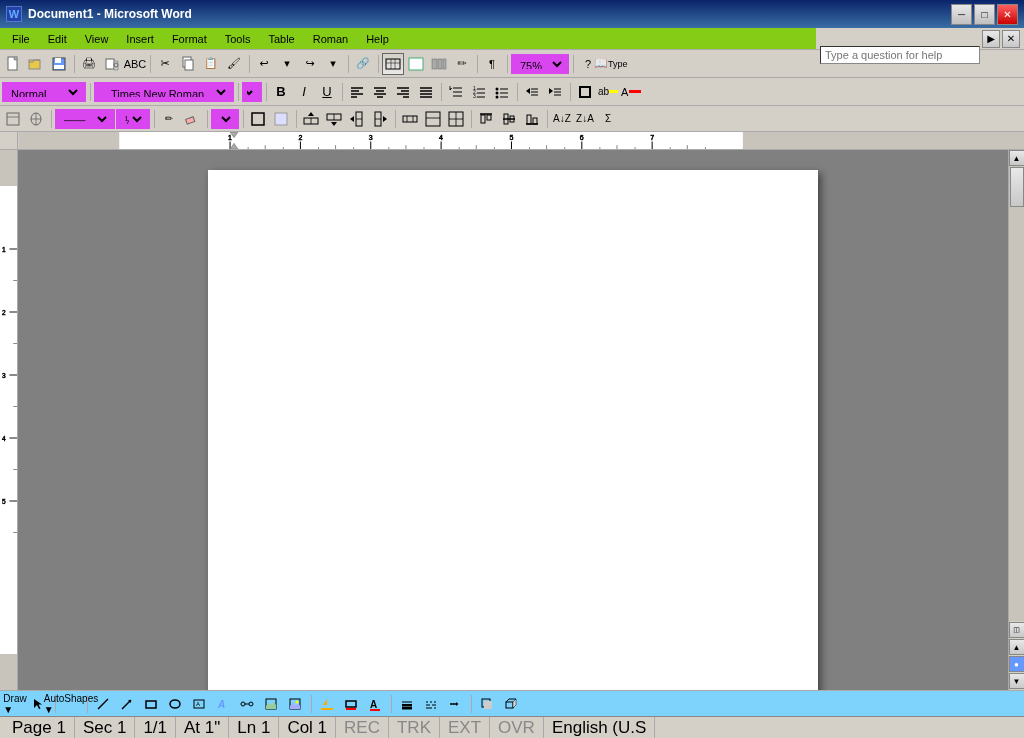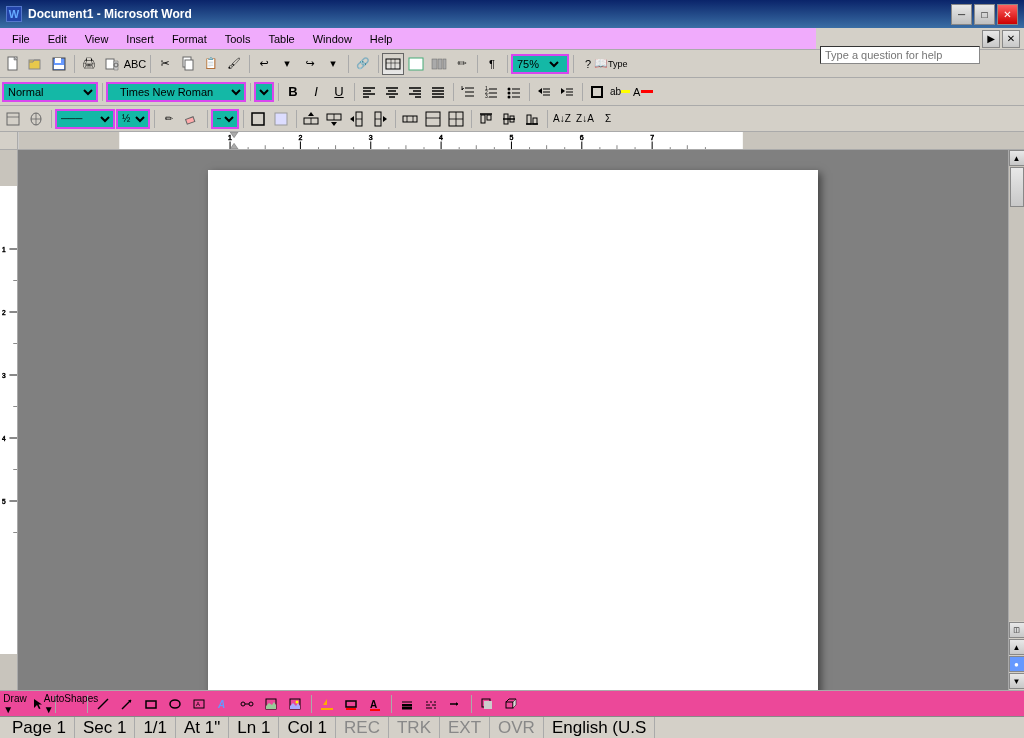--- a/index.html
+++ b/index.html
@@ -39,21 +39,21 @@
       background: linear-gradient(to bottom, #e8e8e8, #c0c0c0);
       border: 1px solid #888;
       display: flex; align-items: center; justify-content: center;
       font-size: 10px; cursor: pointer; color: #000;
       font-family: 'Marlett', 'Arial', sans-serif;
     }
     .win-btn.close { background: linear-gradient(to bottom, #ff6060, #cc0000); color: white; }
 
     
     #menu-bar {
-      background: #f0abfc;
+      background: #84cc16;
       border-bottom: 1px solid #aaa;
       height: 22px;
       display: flex;
       align-items: center;
       padding: 0 4px;
       gap: 2px;
     }
     .menu-item {
       padding: 2px 8px;
       cursor: pointer;
@@ -97,42 +97,42 @@
       display: flex; align-items: center; justify-content: center;
       cursor: pointer; font-size: 11px;
       color: #000;
       flex-shrink: 0;
     }
     .tb-btn.active { border: 1px solid #666; background: linear-gradient(to bottom, #d4d0c8, #e8e8e8); }
     .tb-sep { width: 6px; height: 22px; display: inline-flex; align-items: center; justify-content: center; flex-shrink: 0; }
     .tb-sep::after { content: ''; width: 1px; height: 18px; background: #aaa; display: block; }
     .tb-dropdown {
       height: 20px; font-size: 11px;
-      border: 2px solid #d946ef;
-      background: #14b8a6;
+      border: 5px solid #d946ef;
+      background: #d946ef;
       cursor: pointer;
       display: flex; align-items: center;
       flex-shrink: 0;
     }
     .tb-dropdown select {
       border: none; background: transparent; font-size: 11px;
       height: 100%; outline: none; cursor: pointer;
     }
 
     
     #format-toolbar {
       background: #d4d0c8;
       border-bottom: 1px solid #aaa;
       height: 28px;
       display: flex;
       align-items: center;
       padding: 2px 2px;
       gap: 1px;
     }
-    .style-select { width: 96px; }
+    .style-select { width: 84px; }
     .font-select { width: 140px; }
 
     
     #draw-toolbar {
       background: #d4d0c8;
       border-top: 1px solid #aaa;
       height: 26px;
       display: flex;
       align-items: center;
       padding: 2px 2px;
@@ -312,21 +312,21 @@
 
 <div style="position:relative; display:flex;">
   <div id="menu-bar" style="flex:1;">
     <span class="menu-item">File</span>
     <span class="menu-item">Edit</span>
     <span class="menu-item">View</span>
     <span class="menu-item">Insert</span>
     <span class="menu-item">Format</span>
     <span class="menu-item">Tools</span>
     <span class="menu-item">Table</span>
-    <span class="menu-item">Window</span>
+    <span class="menu-item">Roman</span>
     <span class="menu-item">Help</span>
   </div>
   <div style="background:#d4d0c8;border-bottom:1px solid #aaa;height:22px;display:flex;align-items:center;padding:0 4px;gap:2px;flex-shrink:0;">
     <input id="help-input" class="tb-dropdown" style="width: 160px; font-size: 11px; color: rgb(102, 102, 102); margin-top: 32px;" placeholder="Type a question for help">
     <div class="help-btn">▶</div>
     <div class="help-btn">✕</div>
   </div>
 </div>
 
 <div class="toolbar">
@@ -813,21 +813,21 @@
     </div>
   </div>
   <div class="hscroll-btn">◄</div>
   <div style="flex:1;background:#c8c4bc;height:14px;margin:1px;position:relative;">
     <div style="width:80px;height:12px;background:linear-gradient(to bottom, #e8e8e8, #c8c8c8);border:1px solid #888;position:absolute;left:50%;transform:translateX(-50%);top:1px;cursor:pointer;"></div>
   </div>
   <div class="hscroll-btn">►</div>
   <div style="width:16px;height:16px;background:#d4d0c8;"></div>
 </div>
 
-<div id="draw-toolbar" style="background:#ec4899;border-top:1px solid #aaa;height:26px;display:flex;align-items:center;padding:2px 4px;gap:2px;">
+<div id="draw-toolbar" style="background:#7dd3fc;border-top:1px solid #aaa;height:26px;display:flex;align-items:center;padding:2px 4px;gap:2px;">
   <div class="tb-btn2">
     <span>Draw ▼</span>
   </div>
   <div class="tb-btn2" title="Select Objects">
     <svg width="14" height="14" viewBox="0 0 14 14">
         <path d="M2 2 L2 11 L5 8 L7 12 L8.5 11.5 L6.5 7.5 L10 7.5 Z" fill="#000"></path>
       </svg>
   </div>
   <div class="tb-sep"></div>
   <div class="tb-btn2">

